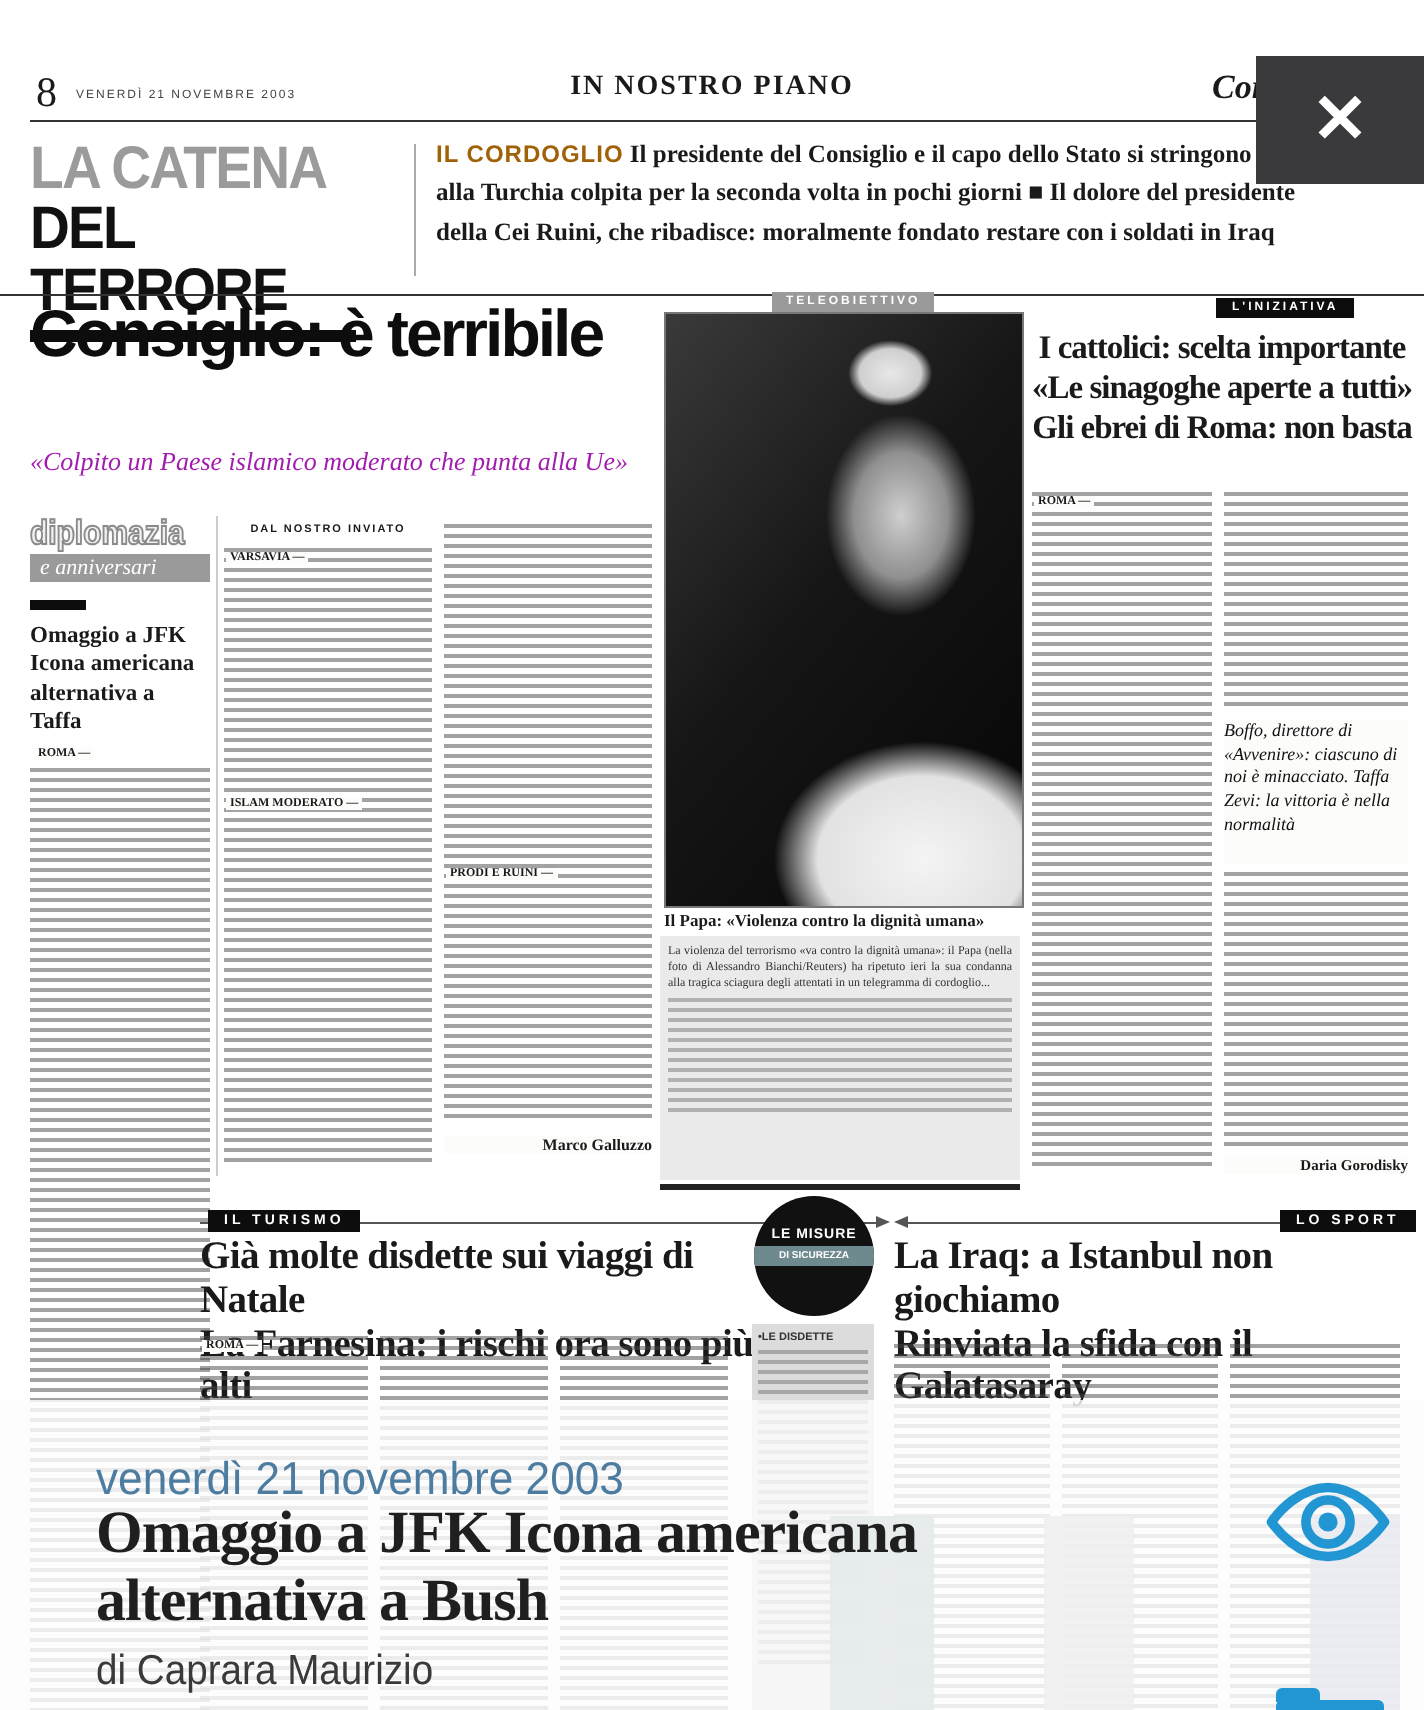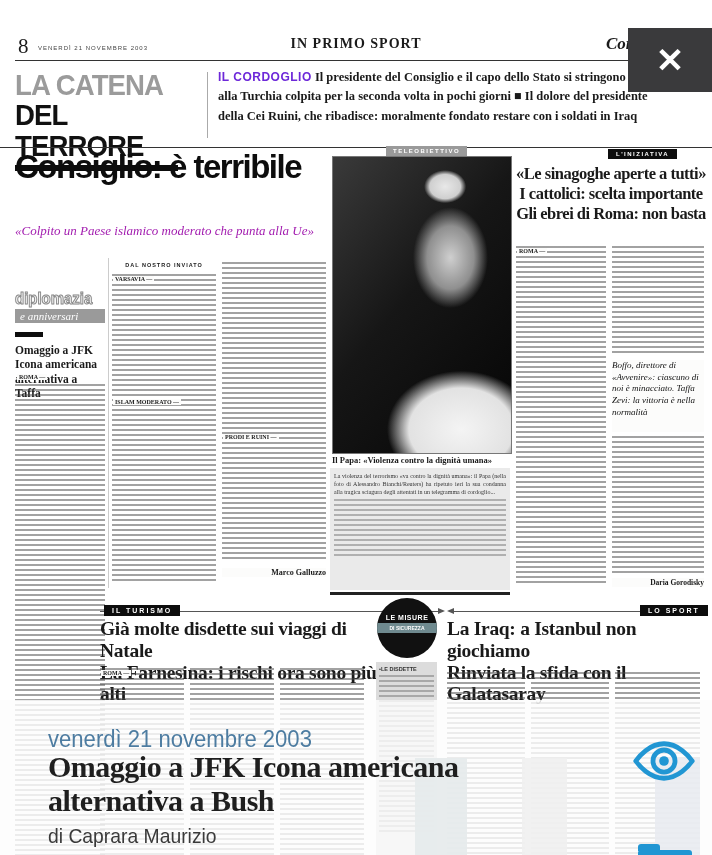--- a/index.html
+++ b/index.html
@@ -22,45 +22,45 @@
   .ah-l{position:absolute;left:-7px;top:-3px;width:0;height:0;
         border-top:3.5px solid transparent;border-bottom:3.5px solid transparent;border-right:7px solid #555;}
 </style>
 </head>
 <body>
 
 <div class="canvas">
 
   <div class="abs" style="left:18px;top:34px;font-size:21px;">8</div>
   <div class="abs sans" style="left:38px;top:45px;font-size:6px;letter-spacing:1px;color:#444;">VENERDÌ 21 NOVEMBRE 2003</div>
-  <div class="abs" style="left:0;top:36px;width:712px;text-align:center;font-size:14px;font-weight:bold;letter-spacing:1px;">IN PRIMO SPORT</div>
+  <div class="abs" style="left:0;top:36px;width:712px;text-align:center;font-size:14px;font-weight:bold;letter-spacing:1px;">IN NOSTRO PIANO</div>
   <div class="abs" style="left:606px;top:34px;font-size:17px;font-weight:bold;font-style:italic;">Cor</div>
   <div class="abs rule" style="left:15px;top:60px;width:682px;height:1px;"></div>
 
   <div class="abs sans" style="left:15px;top:70px;width:190px;">
     <div style="font-size:30px;font-weight:bold;color:#9b9b9b;letter-spacing:-1px;transform:scaleX(.92);transform-origin:left;line-height:1;">LA CATENA</div>
     <div style="font-size:30px;font-weight:bold;color:#111;letter-spacing:-1px;transform:scaleX(.92);transform-origin:left;line-height:1.02;">DEL TERRORE</div>
     <div style="width:163px;height:6px;background:#0d0d0d;margin-top:4px;"></div>
   </div>
   <div class="abs" style="left:207px;top:72px;width:1px;height:66px;background:#aaa;"></div>
 
   <div class="abs" style="left:218px;top:68px;width:430px;font-size:12.5px;font-weight:bold;line-height:1.55;">
-    <span class="sans" style="color:#6d28d9;font-size:12px;letter-spacing:.5px;">IL CORDOGLIO</span>
+    <span class="sans" style="color:#a16207;font-size:12px;letter-spacing:.5px;">IL CORDOGLIO</span>
     <span>Il presidente del Consiglio e il capo dello Stato si stringono alla Turchia colpita per la seconda volta in pochi giorni ■ Il dolore del presidente della Cei Ruini, che ribadisce: moralmente fondato restare con i soldati in Iraq</span>
   </div>
   <div class="abs rule" style="left:0px;top:147px;width:712px;height:1px;"></div>
 
   <div class="abs sans" style="left:15px;top:151px;width:315px;font-size:33px;font-weight:bold;letter-spacing:-1.5px;line-height:.98;color:#0d0d0d;">
     <div>Consiglio: è terribile</div>
   </div>
   <div class="abs" style="left:15px;top:222px;width:315px;font-size:13px;font-style:italic;line-height:1.35;color:#a21caf;">
     <div>«Colpito un Paese islamico moderato che punta alla Ue»</div>
   </div>
 
-  <div class="abs" style="left:15px;top:258px;width:90px;margin-top:32px;">
+  <div class="abs" style="left:15px;top:258px;width:90px;">
     <div class="sans" style="font-size:17px;font-weight:bold;color:#f0f0f0;-webkit-text-stroke:1px #8a8a8a;text-shadow:0 0 1px #999;transform:scaleX(.88);transform-origin:left;line-height:1;">diplomazia</div>
     <div style="background:#9a9a9a;color:#fff;font-style:italic;font-size:11px;padding:1px 5px;margin-top:2px;">e anniversari</div>
     <div style="width:28px;height:5px;background:#0d0d0d;margin-top:9px;"></div>
     <div style="font-size:11.5px;font-weight:bold;line-height:1.25;margin-top:6px;">Omaggio a JFK Icona americana alternativa a Taffa</div>
   </div>
   <span class="abs tinylead" style="left:17px;top:374px;">ROMA —</span>
   <div class="abs sim" style="left:15px;top:384px;width:90px;height:471px;"></div>
 
   <div class="abs" style="left:108px;top:258px;width:1px;height:330px;background:#ccc;"></div>
   <div class="abs sans" style="left:112px;top:262px;width:104px;text-align:center;font-size:5.5px;font-weight:bold;letter-spacing:1px;">DAL NOSTRO INVIATO</div>
@@ -80,22 +80,22 @@
          linear-gradient(130deg, #3a3a3a 0%, #161616 45%, #050505 100%);"></div>
   <div class="abs" style="left:332px;top:455px;width:178px;font-size:8.5px;font-weight:bold;">Il Papa: «Violenza contro la dignità umana»</div>
   <div class="abs" style="left:330px;top:468px;width:180px;height:122px;background:#eaeaea;padding:4px;box-sizing:border-box;">
     <div style="font-size:6px;line-height:1.35;text-align:justify;color:#333;">La violenza del terrorismo «va contro la dignità umana»: il Papa (nella foto di Alessandro Bianchi/Reuters) ha ripetuto ieri la sua condanna alla tragica sciagura degli attentati in un telegramma di cordoglio...</div>
     <div class="sim-lt" style="margin-top:3px;height:58px;"></div>
   </div>
   <div class="abs" style="left:330px;top:592px;width:180px;height:3px;background:#222;"></div>
 
   <div class="abs blacktag" style="left:608px;top:149px;letter-spacing:1.5px;font-size:6px;">L'INIZIATIVA</div>
   <div class="abs" style="left:516px;top:164px;width:190px;text-align:center;font-size:16.5px;font-weight:bold;letter-spacing:-.5px;line-height:1.2;">
+    <div>I cattolici: scelta importante</div>
     <div>«Le sinagoghe aperte a tutti»</div>
-    <div>I cattolici: scelta importante</div>
     <div>Gli ebrei di Roma: non basta</div>
   </div>
   <div class="abs sim" style="left:516px;top:246px;width:90px;height:340px;"></div>
   <span class="abs tinylead" style="left:517px;top:248px;">ROMA —</span>
   <div class="abs sim" style="left:612px;top:246px;width:92px;height:110px;"></div>
   <div class="abs" style="left:612px;top:360px;width:92px;height:72px;font-size:9px;font-style:italic;line-height:1.3;color:#111;background:#fcfcfb;">Boffo, direttore di «Avvenire»: ciascuno di noi è minacciato. Taffa Zevi: la vittoria è nella normalità</div>
   <div class="abs sim" style="left:612px;top:436px;width:92px;height:138px;"></div>
   <div class="abs" style="left:612px;top:578px;width:92px;text-align:right;font-size:7.5px;font-weight:bold;background:#fcfcfb;">Daria Gorodisky</div>
 
   <div class="arrowline" style="left:100px;top:611px;width:338px;">

